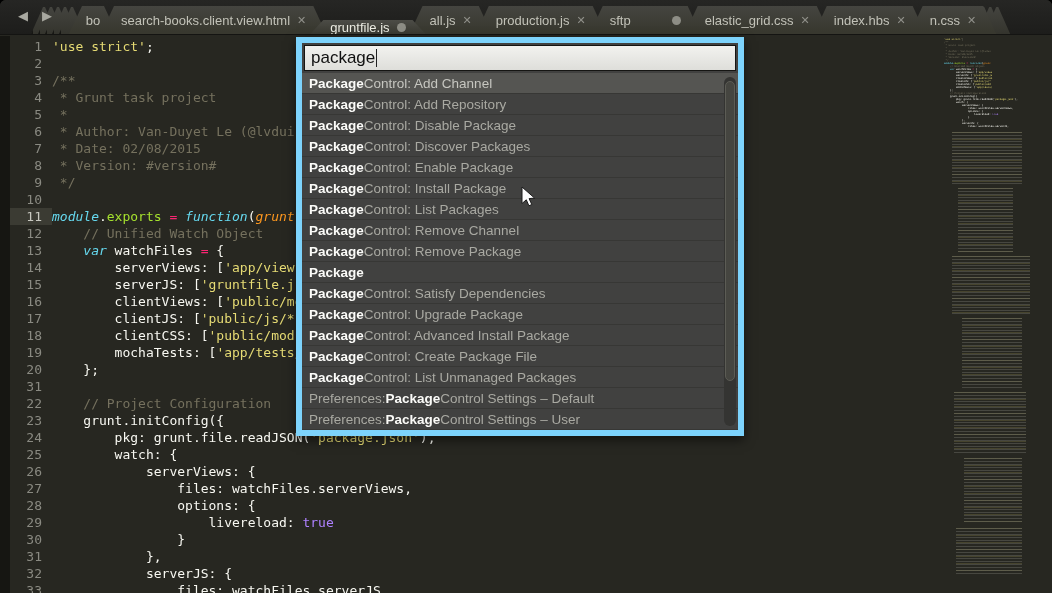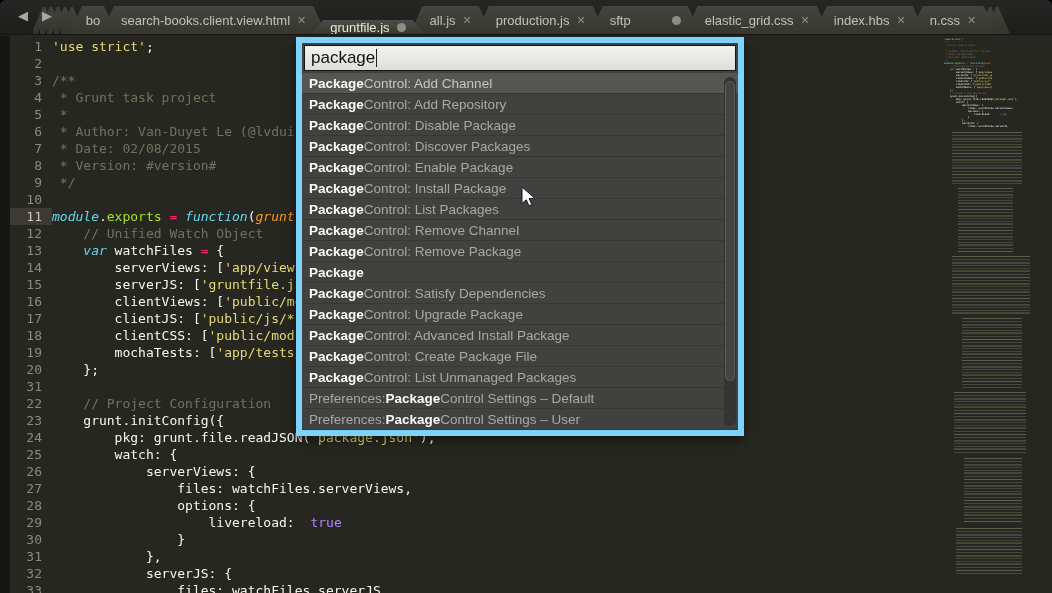--- a/index.html
+++ b/index.html
@@ -29,21 +29,21 @@
   
   .editor { position:absolute; top:36px; left:0; right:0; bottom:0; background:#272721; }
   .left-strip { position:absolute; left:0; top:0; bottom:0; width:10px; background:#16161­2; background:#161612; }
   .code-lines { position:absolute; left:0; top:2px; right:110px; font-family:"DejaVu Sans Mono", monospace; font-size:13px; line-height:17px; }
   .line { display:flex; height:17px; white-space:pre; }
   .ln { width:42px; margin-left:10px; text-align:right; padding-right:10px; color:#8a8a82; flex:none; }
   .line.current .ln { background:#3b3b33; color:#c8c8c0; }
   .code { flex:1; color:#f8f8f2; }
   .tk-w{ color:#f8f8f2; } .tk-s{ color:#e6db74; } .tk-c{ color:#75715e; }
   .tk-k{ color:#66d9ef; font-style:italic; } .tk-g{ color:#a6e22e; }
-  .tk-o{ color:#f92672; } .tk-p{ color:#fd971f; font-style:italic; } .tk-n{ color:#ae81ff;margin-left:8px; }
+  .tk-o{ color:#f92672; } .tk-p{ color:#fd971f; font-style:italic; } .tk-n{ color:#ae81ff; }
 
   
   .minimap { position:absolute; right:8px; top:2px; bottom:0; width:100px; overflow:hidden; }
   .minimap .mline { white-space:pre; font-family:"DejaVu Sans Mono", monospace; font-size:2.5px; line-height:3px; }
   .mm-noise div { margin:4px 0 4px 8px; opacity:.55;
       background:repeating-linear-gradient(to bottom, rgba(248,248,242,.28) 0 1px, transparent 1px 3px),
                  repeating-linear-gradient(to bottom, rgba(230,219,116,.30) 0 1px, transparent 1px 7px); }
   .mm-noise div:nth-child(1){ width:70px; height:52px; }
   .mm-noise div:nth-child(2){ width:55px; height:64px; margin-left:14px; }
   .mm-noise div:nth-child(3){ width:78px; height:58px; }

